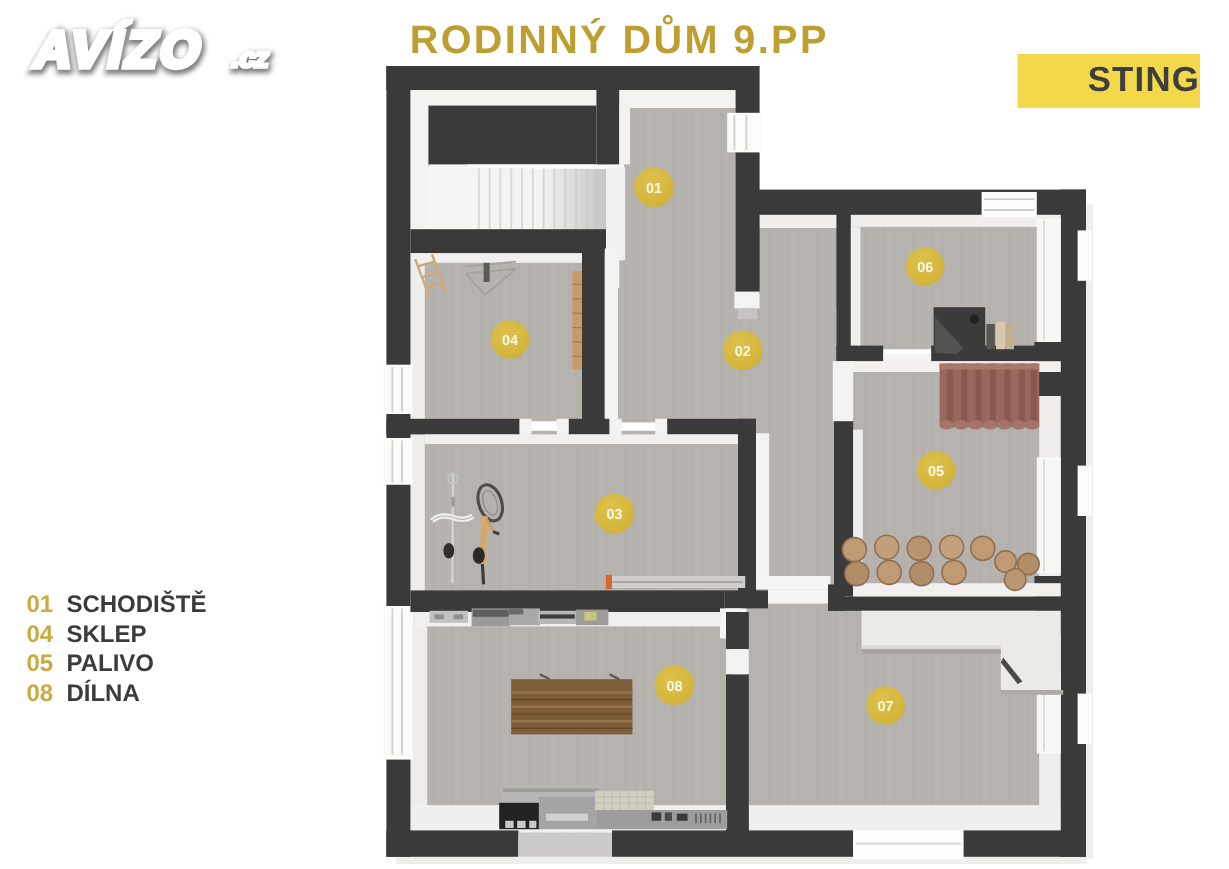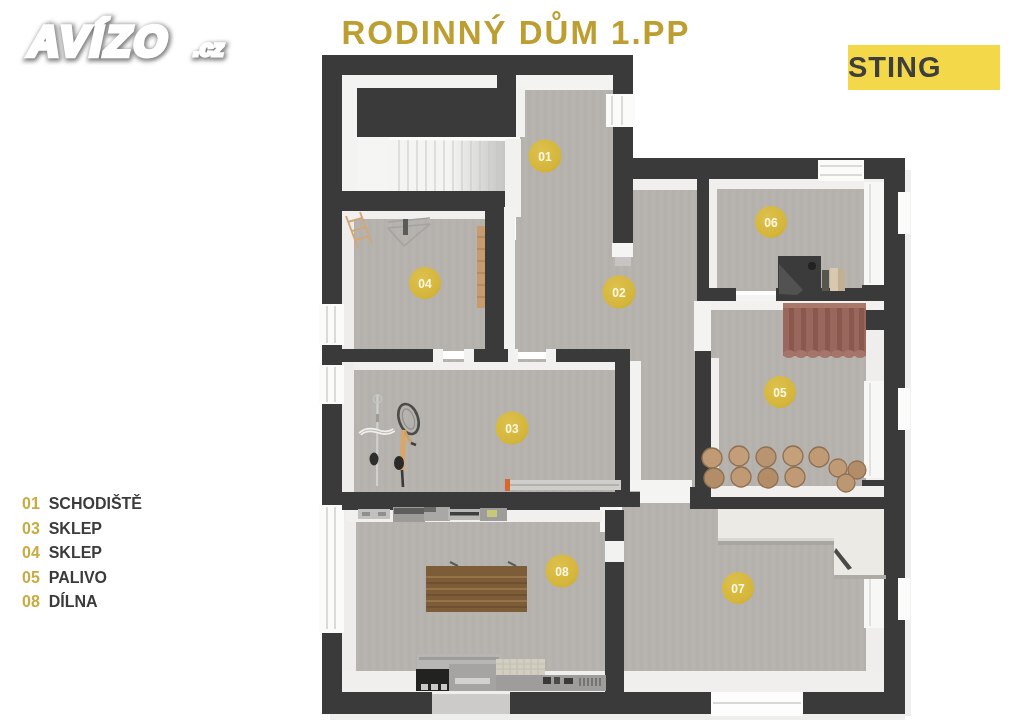--- a/index.html
+++ b/index.html
@@ -34,27 +34,26 @@
             <text x="0" y="51" font-size="43" fill="#7f7f7f" stroke="#7f7f7f" stroke-width="7" letter-spacing="2.5">AVÍZO</text>
             <text x="166" y="51" font-size="23" fill="#7f7f7f" stroke="#7f7f7f" stroke-width="5">.cz</text>
           </g>
           <text x="0" y="51" font-size="43" fill="#ffffff" stroke="#ffffff" stroke-width="4.4" letter-spacing="2.5">AVÍZO</text>
           <text x="166" y="51" font-size="23" fill="#ffffff" stroke="#ffffff" stroke-width="3">.cz</text>
         </g>
       </g>
     </svg>
   </div>
 
-  <div class="abs" style="left:260px;top:14px;width:512px;text-align:center;font-size:33px;font-weight:bold;color:#bd9e31;letter-spacing:2px;">RODINNÝ DŮM 1.PP</div>
-
-  <div class="abs" style="left:848px;top:45px;width:152px;height:45px;background:#f3d94a;text-align:left;line-height:45px;font-size:29px;font-weight:bold;color:#3e3e3e;letter-spacing:1px;">STING</div>
-
-  <div class="abs" style="left:22px;top:492px;font-size:16px;font-weight:bold;line-height:24.6px;color:#3b3b3b;">
+  <div class="abs" style="left:260px;top:14px;width:512px;text-align:center;font-size:33px;font-weight:bold;color:#bd9e31;letter-spacing:2px;">RODINNÝ DŮM 9.PP</div>
+
+  <div class="abs" style="left:848px;top:45px;width:152px;height:45px;background:#f3d94a;text-align:right;line-height:45px;font-size:29px;font-weight:bold;color:#3e3e3e;letter-spacing:1px;">STING</div>
+
+  <div class="abs" style="left:22px;top:492px;font-size:20px;font-weight:bold;line-height:24.6px;color:#3b3b3b;">
     <div><span style="color:#c8ab41;">01</span>&nbsp; SCHODIŠTĚ</div>
-    <div><span style="color:#c8ab41;">03</span>&nbsp; SKLEP</div>
     <div><span style="color:#c8ab41;">04</span>&nbsp; SKLEP</div>
     <div><span style="color:#c8ab41;">05</span>&nbsp; PALIVO</div>
     <div><span style="color:#c8ab41;">08</span>&nbsp; DÍLNA</div>
   </div>
 
   <svg class="abs" style="left:0;top:0;" width="1024" height="724" viewBox="0 0 1024 724">
     <defs>
       <linearGradient id="stairShade" x1="0" y1="0" x2="1" y2="0">
         <stop offset="0" stop-color="#c6c6c4" stop-opacity="0"></stop>
         <stop offset="0.8" stop-color="#c6c6c4" stop-opacity="0.85"></stop>

